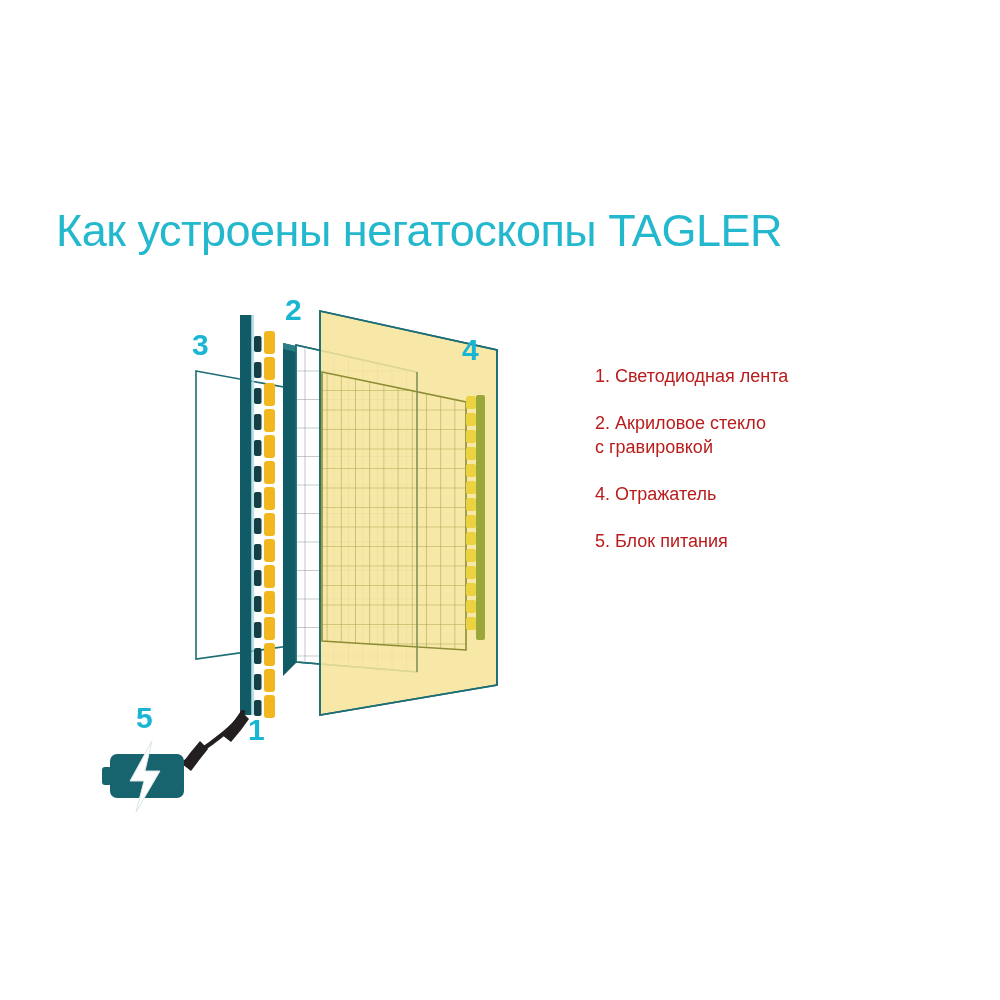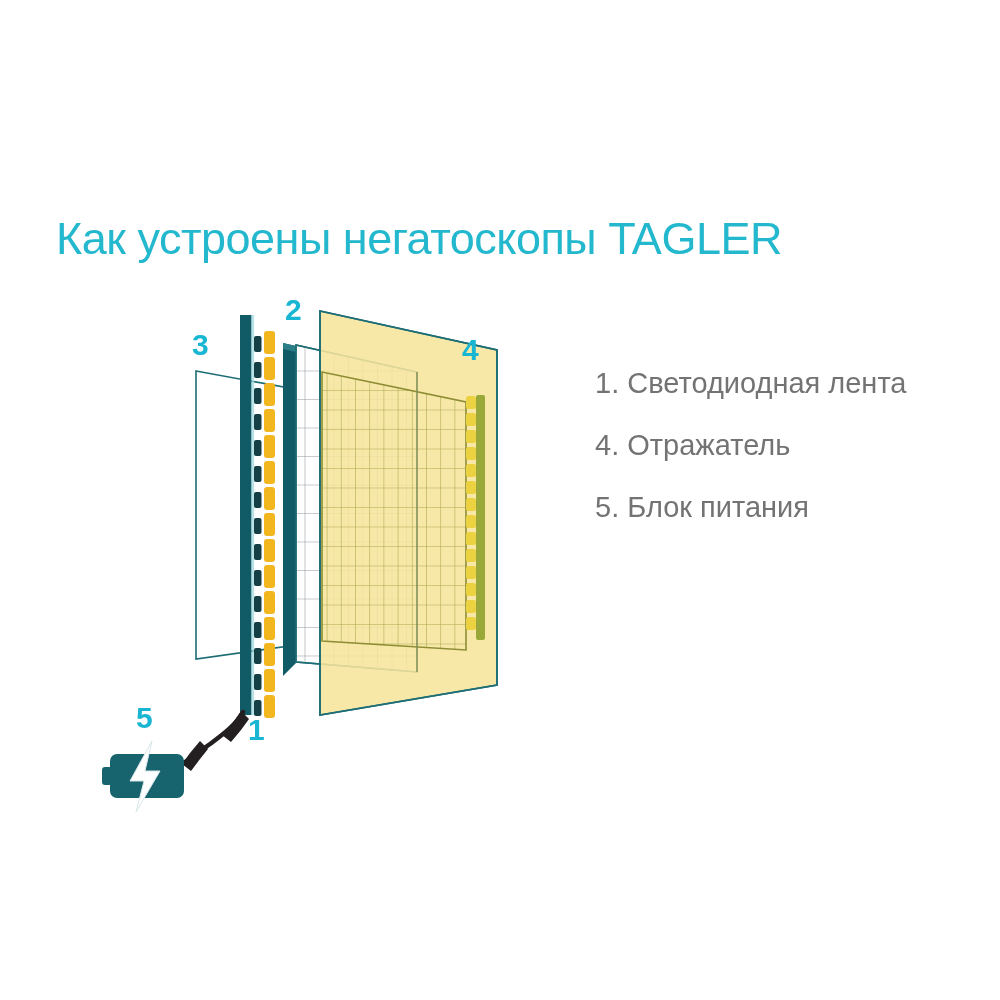--- a/index.html
+++ b/index.html
@@ -26,35 +26,34 @@
     left: 56px;
     top: 206px;
     width: 880px;
     font-family: "Liberation Sans", sans-serif;
     font-size: 45px;
     font-weight: 400;
     letter-spacing: -0.5px;
     color: #23b8cd;
     white-space: nowrap;
     line-height: 1.1;
-    margin-top: 8px;
   }
 
   
   #legend {
     position: absolute;
     left: 595px;
     top: 364px;
     width: 390px;
   }
   .legend-item {
     display: block;
-    color: #737373;
-    font-family: "Liberation Sans", sans-serif;
-    font-size: 29px;
+    color: #b91c1c;
+    font-family: "Liberation Sans", sans-serif;
+    font-size: 18px;
     font-weight: 400;
     line-height: 1.34;
     margin-bottom: 23px;
     white-space: pre-line;
   }
   .legend-item:last-child { margin-bottom: 16px; }
 
   
   #diagram {
     position: absolute;
@@ -211,17 +210,19 @@
       <text class="num-label" x="192" y="355">3</text>
       <text class="num-label" x="285" y="320">2</text>
       <text class="num-label" x="462" y="360">4</text>
       <text class="num-label" x="248" y="740">1</text>
       <text class="num-label" x="136" y="728">5</text>
     </g>
   </svg>
 
   <div id="legend">
     <div class="legend-item">1. Светодиодная лента</div>
+    <div class="legend-item">2. Акриловое стекло
+   с гравировкой</div>
     <div class="legend-item">4. Отражатель</div>
     <div class="legend-item">5. Блок питания</div>
   </div>
 
 </div>
 
 </body></html>

